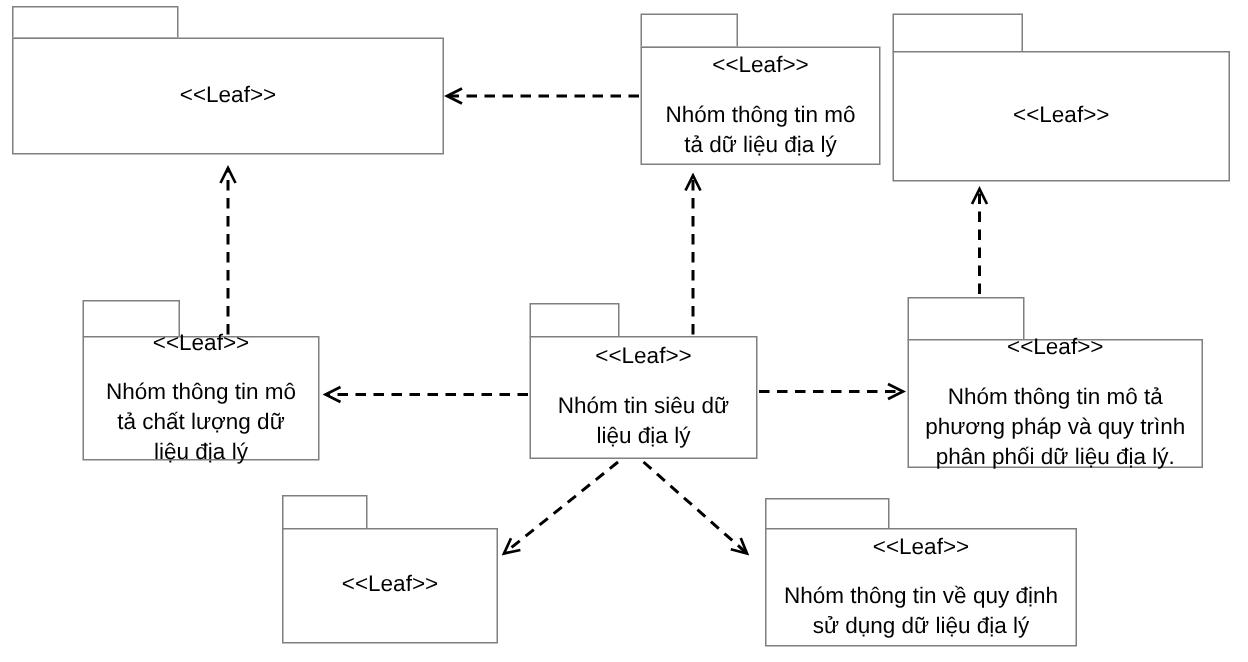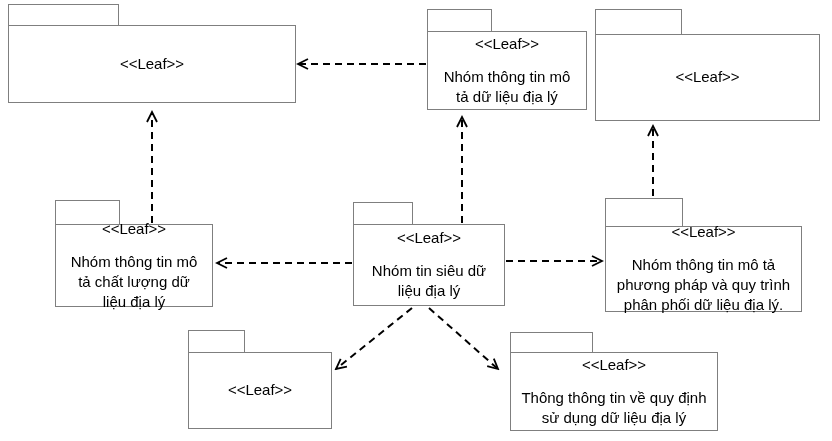--- a/index.html
+++ b/index.html
@@ -113,18 +113,18 @@
     <div class="tab" style="width:57px; height:23px;"></div>
     <div class="pkg-body" style="width:144px; height:77px;">
       <div class="stereotype">&lt;&lt;Leaf&gt;&gt;</div>
     </div>
   </div>
 
   <div class="package" style="left:510px; top:332px;">
     <div class="tab" style="width:83px; height:21px;"></div>
     <div class="pkg-body" style="width:208px; height:79px;">
       <div class="stereotype">&lt;&lt;Leaf&gt;&gt;</div>
-      <div class="label">Thông thông tin về quy định
+      <div class="label">Nhóm thông tin về quy định
 sử dụng dữ liệu địa lý</div>
     </div>
   </div>
 
 </div>
 
 </body></html>

